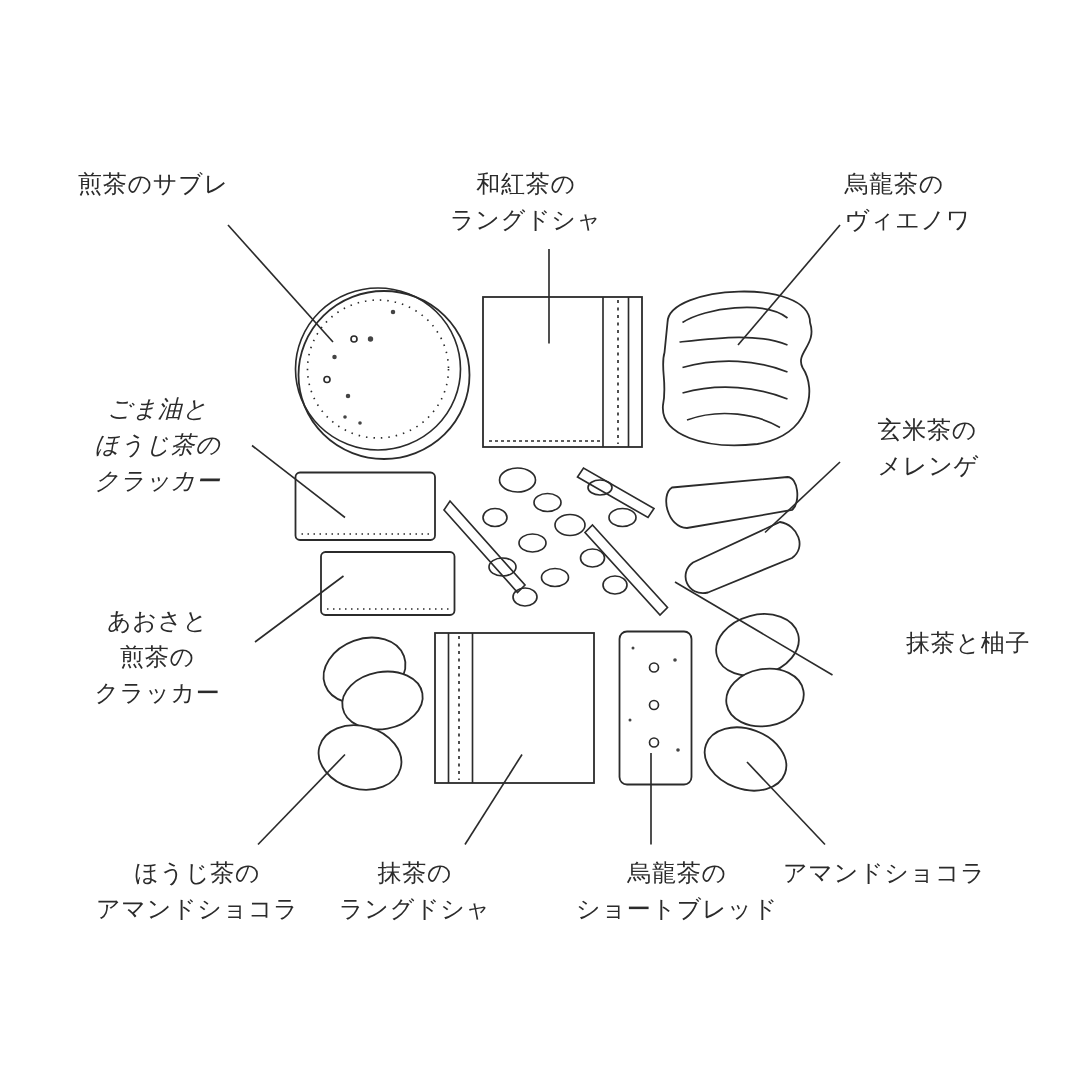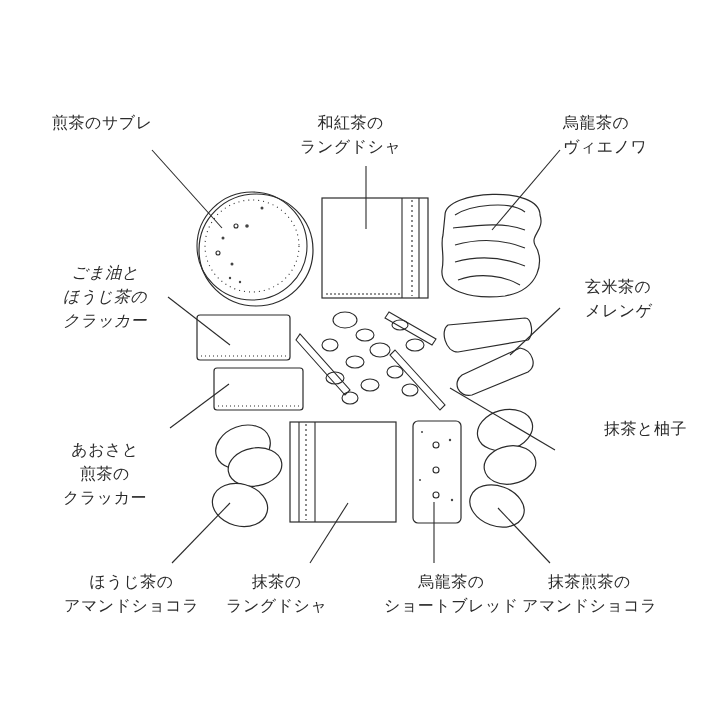--- a/index.html
+++ b/index.html
@@ -139,36 +139,35 @@
 </div>
 <div class="label" style="left:63px; top:261px;font-style:italic;">
   <span>ごま油と</span>
   <span>ほうじ茶の</span>
   <span>クラッカー</span>
 </div>
 <div class="label" style="left:585px; top:275px; text-align:left;">
   <span>玄米茶の</span>
   <span>メレンゲ</span>
 </div>
-<div class="label" style="left:63px; top:402px;margin-top:36px;">
+<div class="label" style="left:63px; top:402px;">
   <span>あおさと</span>
   <span>煎茶の</span>
   <span>クラッカー</span>
 </div>
 <div class="label" style="left:566px; top:417px; text-align:left;margin-left:38px;">
   <span>抹茶と柚子</span>
 </div>
 <div class="label" style="left:64px; top:570px;">
   <span>ほうじ茶の</span>
   <span>アマンドショコラ</span>
 </div>
 <div class="label" style="left:226px; top:570px;">
   <span>抹茶の</span>
   <span>ラングドシャ</span>
 </div>
 <div class="label" style="left:384px; top:570px;">
   <span>烏龍茶の</span>
   <span>ショートブレッド</span>
 </div>
 <div class="label" style="left:522px; top:570px;">
-  <span>抹茶煎茶の</span>
   <span>アマンドショコラ</span>
 </div>
 
 </body></html>

